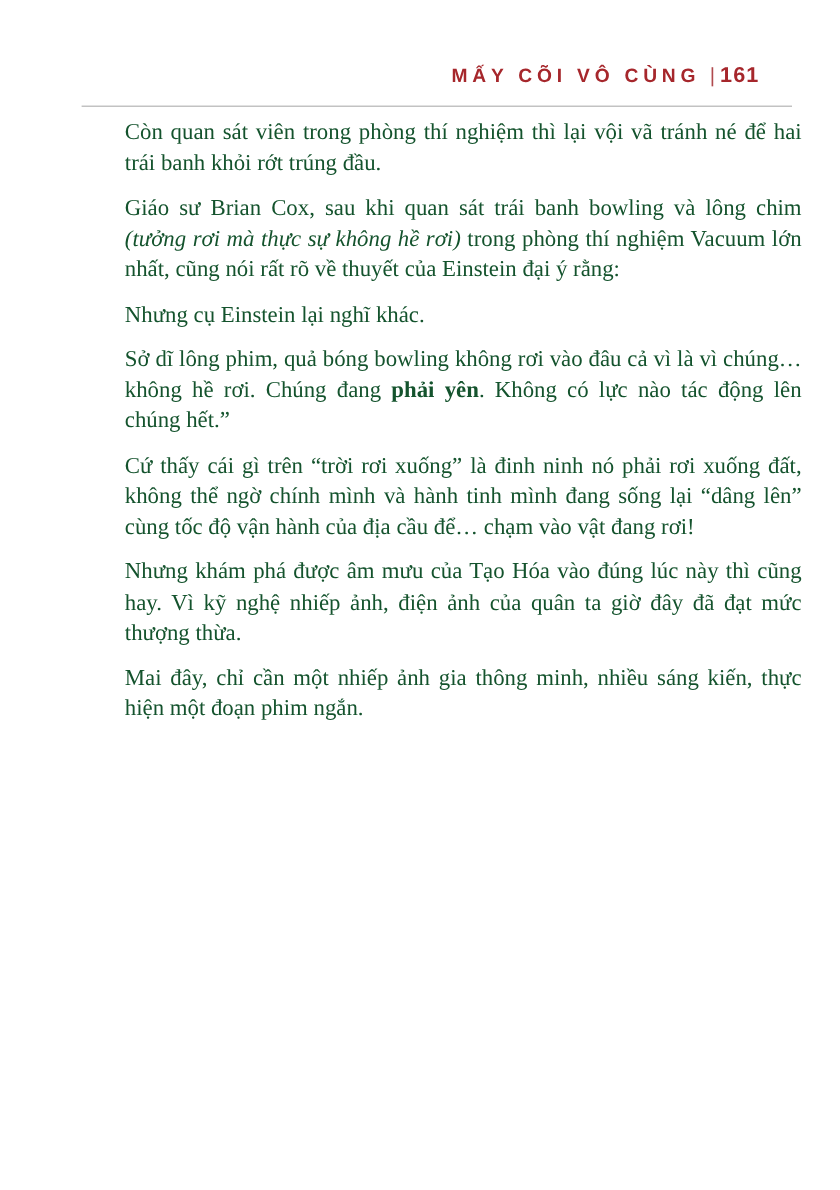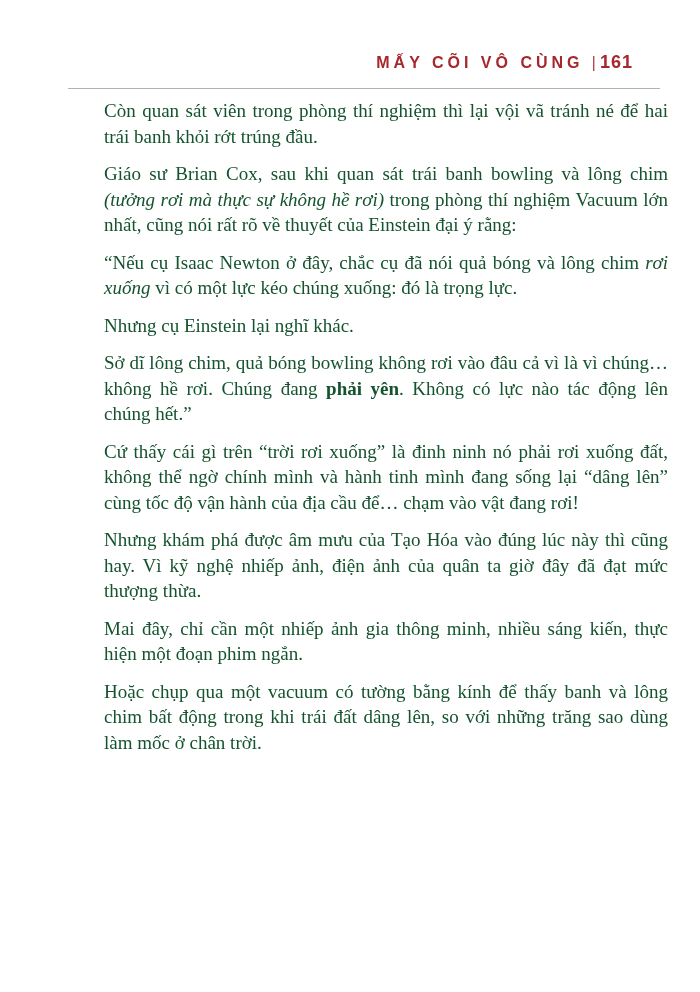--- a/index.html
+++ b/index.html
@@ -79,21 +79,19 @@
 <div class="page">
   <header class="page-header">
     <span class="running-title">MẤY CÕI VÔ CÙNG</span>
     <span class="header-separator">|</span>
     <span class="page-number">161</span>
   </header>
   <div class="header-rule"></div>
   <main class="page-body" id="page-body">
       <p><span>Còn quan sát viên trong phòng thí nghiệm thì lại vội vã tránh né để hai trái banh khỏi rớt trúng đầu.</span></p>
       <p><span>Giáo sư Brian Cox, sau khi quan sát trái banh bowling và lông chim </span><em>(tưởng rơi mà thực sự không hề rơi)</em><span> trong phòng thí nghiệm Vacuum lớn nhất, cũng nói rất rõ về thuyết của Einstein đại ý rằng:</span></p>
-      <p><span>“Nếu cụ Isaac Newton ở đây, chắc cụ đã nói quả bóng và lông chim </span><em>rơi xuống</em><span> vì có một lực kéo chúng xuống: đó là trọng lực.</span></p>
       <p><span>Nhưng cụ Einstein lại nghĩ khác.</span></p>
-      <p><span>Sở dĩ lông chim, quả bóng bowling không rơi vào đâu cả vì là vì chúng… không hề rơi. Chúng đang </span><strong>phải yên</strong><span>. Không có lực nào tác động lên chúng hết.”</span></p>
+      <p><span>Sở dĩ lông phim, quả bóng bowling không rơi vào đâu cả vì là vì chúng… không hề rơi. Chúng đang </span><strong>phải yên</strong><span>. Không có lực nào tác động lên chúng hết.”</span></p>
       <p><span>Cứ thấy cái gì trên “trời rơi xuống” là đinh ninh nó phải rơi xuống đất, không thể ngờ chính mình và hành tinh mình đang sống lại “dâng lên” cùng tốc độ vận hành của địa cầu để… chạm vào vật đang rơi!</span></p>
       <p><span>Nhưng khám phá được âm mưu của Tạo Hóa vào đúng lúc này thì cũng hay. Vì kỹ nghệ nhiếp ảnh, điện ảnh của quân ta giờ đây đã đạt mức thượng thừa.</span></p>
       <p><span>Mai đây, chỉ cần một nhiếp ảnh gia thông minh, nhiều sáng kiến, thực hiện một đoạn phim ngắn.</span></p>
-      <p><span>Hoặc chụp qua một vacuum có tường bằng kính để thấy banh và lông chim bất động trong khi trái đất dâng lên, so với những trăng sao dùng làm mốc ở chân trời.</span></p>
     </main>
 </div>
 
 </body></html>

